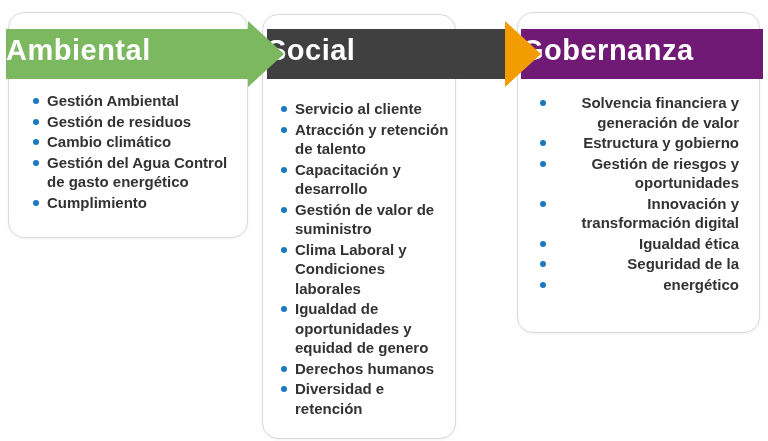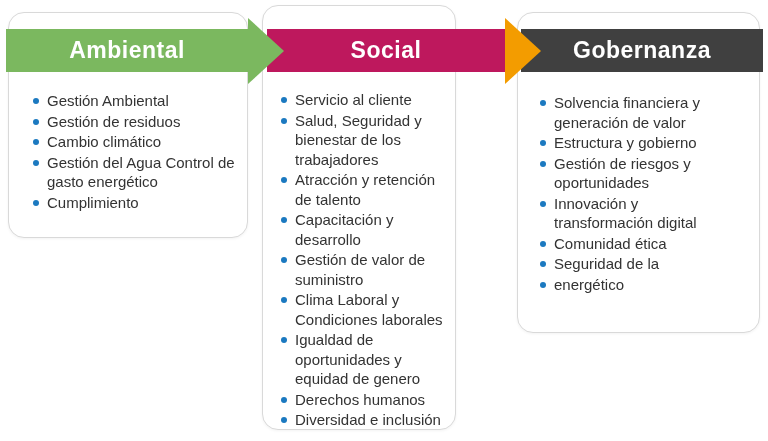--- a/index.html
+++ b/index.html
@@ -3,30 +3,30 @@
 <meta charset="utf-8">
 <style>
   html,body { margin:0; padding:0; background:#ffffff; }
   .stage {
     position:relative; width:768px; height:441px; background:#ffffff;
     font-family:"Liberation Sans", sans-serif; overflow:hidden;
   }
   .card {
     position:absolute; background:#ffffff; border:1px solid #d9d9d9;
     border-radius:16px; box-shadow:0 1px 3px rgba(0,0,0,0.05);
-    box-sizing:border-box; z-index:1;
+    box-sizing:border-box; z-index:1;font-weight:bold;
   }
   #card-ambiental  { left:8px;   top:12px; width:240px; height:226px; }
-  #card-social     { left:262px; top:5px;  width:194px; height:425px; }
+  #card-social     { left:262px; top:14px;  width:194px; height:425px; }
   #card-gobernanza { left:517px; top:12px; width:243px; height:321px; }
 
   .banner {
-    position:absolute; top:29px; height:43px; color:#ffffff;
-    font-weight:bold; font-size:23px; letter-spacing:0.5px;
-    text-align:center; line-height:42px; white-space:nowrap;
+    position:absolute; top:29px; height:50px; color:#ffffff;
+    font-weight:bold; font-size:29px; letter-spacing:0.5px;
+    line-height:42px; white-space:nowrap;
   }
   #banner-ambiental  { left:6px;   width:242px; z-index:6; }
   #banner-social     { left:267px; width:238px; z-index:5; }
   #banner-gobernanza { left:521px; width:242px; z-index:4; }
   .tip {
     position:absolute; left:100%; top:50%; transform:translateY(-50%);
     width:0; height:0;
     border-top:33px solid transparent; border-bottom:33px solid transparent;
     border-left-width:36px; border-left-style:solid; border-left-color:#000;
   }
@@ -36,21 +36,21 @@
     padding:0; z-index:2;
   }
   #card-ambiental  .list { top:78px; padding-left:24px; }
   #card-social     .list { top:84px; padding-left:18px; }
   #card-gobernanza .list { top:80px; padding-left:22px; }
 
   .item { display:flex; margin:0 0 1px 0; font-size:15px; line-height:19.5px; color:#333333; }
   .dot  { flex:0 0 6px; width:6px; height:6px; border-radius:50%; margin:7px 8px 0 0; background:#1B79C0; }
   #card-ambiental  .item-text { width:190px; }
   #card-social     .item-text { width:205px; }
-  #card-gobernanza .item-text { width:185px; }
+  #card-gobernanza .item-text { width:185px;text-align:right; }
 </style>
 </head>
 <body>
 
 <div class="stage">
 
   <div class="card" id="card-ambiental">
     <ul class="list">
       <li class="item">
           <span class="dot" style="background-color: rgb(27, 121, 192);"></span>
@@ -76,24 +76,20 @@
   </div>
 
   <div class="card" id="card-social">
     <ul class="list">
       <li class="item">
           <span class="dot" style="background-color: rgb(27, 121, 192);"></span>
           <span class="item-text">Servicio al cliente</span>
         </li>
       <li class="item">
           <span class="dot" style="background-color: rgb(27, 121, 192);"></span>
-          <span class="item-text">Salud, Seguridad y bienestar de los trabajadores</span>
-        </li>
-      <li class="item">
-          <span class="dot" style="background-color: rgb(27, 121, 192);"></span>
           <span class="item-text">Atracción y retención de talento</span>
         </li>
       <li class="item">
           <span class="dot" style="background-color: rgb(27, 121, 192);"></span>
           <span class="item-text">Capacitación y desarrollo</span>
         </li>
       <li class="item">
           <span class="dot" style="background-color: rgb(27, 121, 192);"></span>
           <span class="item-text">Gestión de valor de suministro</span>
         </li>
@@ -104,21 +100,21 @@
       <li class="item">
           <span class="dot" style="background-color: rgb(27, 121, 192);"></span>
           <span class="item-text">Igualdad de oportunidades y equidad de genero</span>
         </li>
       <li class="item">
           <span class="dot" style="background-color: rgb(27, 121, 192);"></span>
           <span class="item-text">Derechos humanos</span>
         </li>
       <li class="item">
           <span class="dot" style="background-color: rgb(27, 121, 192);"></span>
-          <span class="item-text">Diversidad e inclusión</span>
+          <span class="item-text">Diversidad e retención</span>
         </li>
     </ul>
   </div>
 
   <div class="card" id="card-gobernanza">
     <ul class="list">
       <li class="item">
           <span class="dot" style="background-color: rgb(27, 121, 192);"></span>
           <span class="item-text">Solvencia financiera y generación de valor</span>
         </li>
@@ -129,38 +125,38 @@
       <li class="item">
           <span class="dot" style="background-color: rgb(27, 121, 192);"></span>
           <span class="item-text">Gestión de riesgos y oportunidades</span>
         </li>
       <li class="item">
           <span class="dot" style="background-color: rgb(27, 121, 192);"></span>
           <span class="item-text">Innovación y transformación digital</span>
         </li>
       <li class="item">
           <span class="dot" style="background-color: rgb(27, 121, 192);"></span>
-          <span class="item-text">Comunidad ética</span>
+          <span class="item-text">Igualdad ética</span>
         </li>
       <li class="item">
           <span class="dot" style="background-color: rgb(27, 121, 192);"></span>
           <span class="item-text">Seguridad de la</span>
         </li>
       <li class="item">
           <span class="dot" style="background-color: rgb(27, 121, 192);"></span>
           <span class="item-text">energético</span>
         </li>
     </ul>
   </div>
 
-  <div class="banner" id="banner-gobernanza" style="background-color: #404040;">
+  <div class="banner" id="banner-gobernanza" style="background-color: #701a75;">
     <span>Gobernanza</span>
   </div>
 
-  <div class="banner" id="banner-social" style="background-color: #be185d;">
+  <div class="banner" id="banner-social" style="background-color: #404040;">
     <span>Social</span>
     <span class="tip" style="border-left-color: rgb(243, 156, 0);"></span>
   </div>
 
   <div class="banner" id="banner-ambiental" style="background-color: rgb(123, 184, 95);">
     <span>Ambiental</span>
     <span class="tip" style="border-left-color: rgb(123, 184, 95);"></span>
   </div>
 
 </div>

